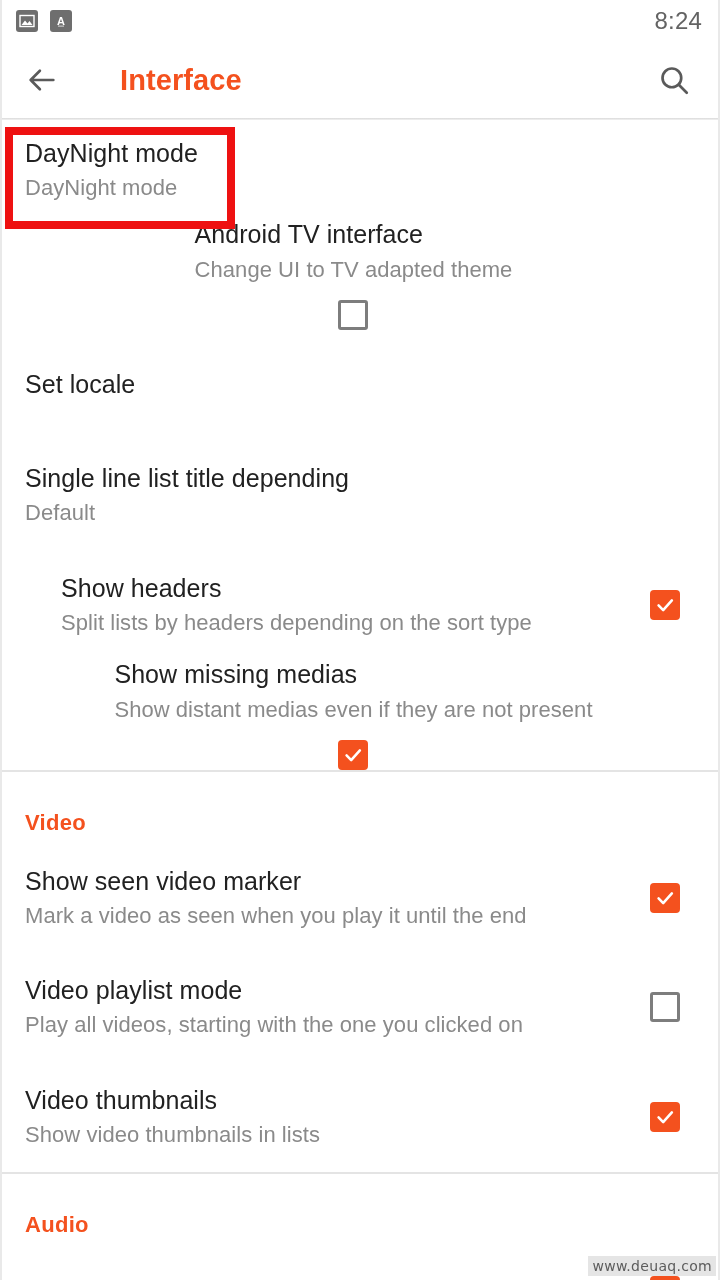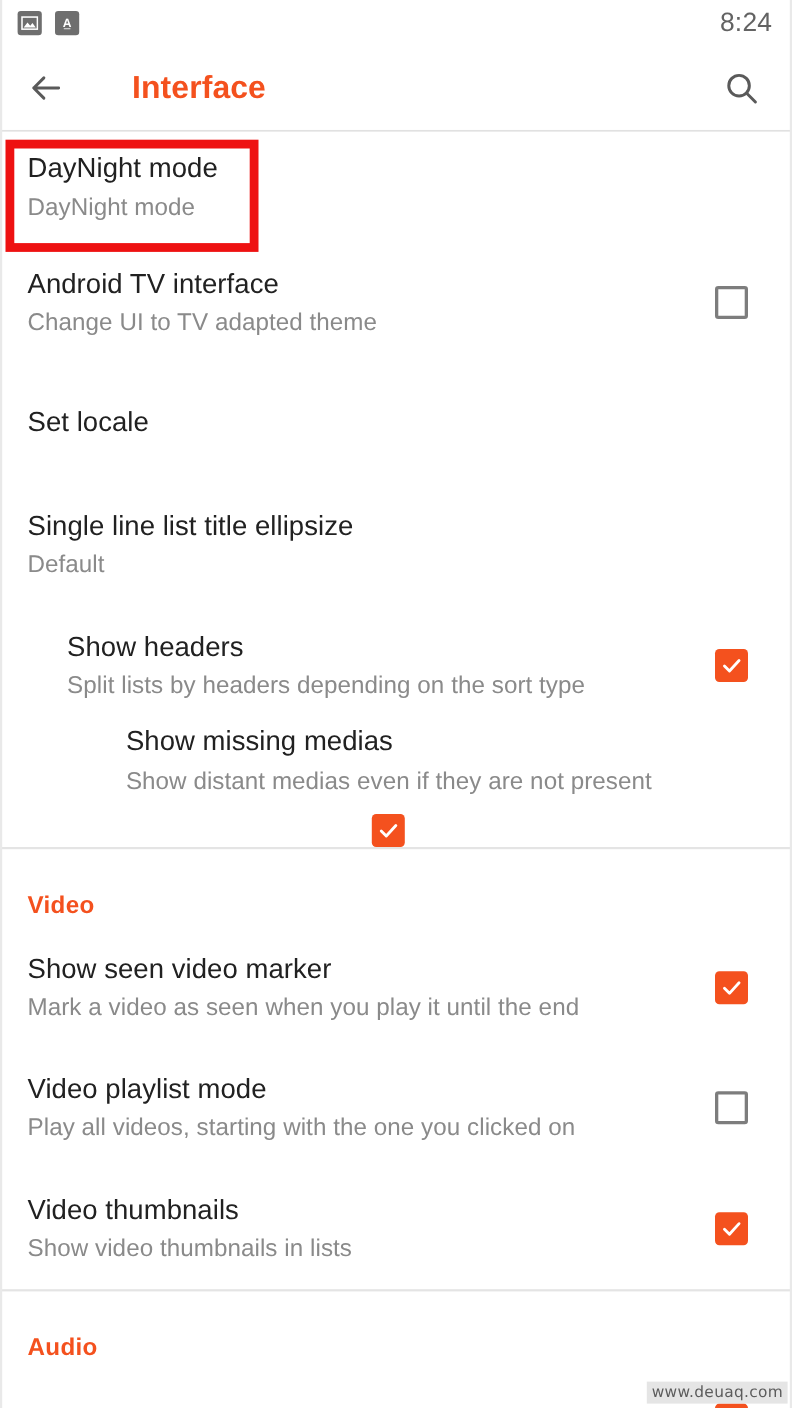--- a/index.html
+++ b/index.html
@@ -246,39 +246,39 @@
 
     <div>
 
       <div class="pref-row" style="min-height:100px;padding-top:12px;padding-bottom:12px;">
         <div class="pref-text">
           <div class="pref-title">DayNight mode</div>
           <div class="pref-summary">DayNight mode</div>
         </div>
       </div>
 
-      <div class="pref-row" style="min-height:110px;">
+      <div class="pref-row" style="min-height:110px;flex-direction:column;">
         <div class="pref-text">
           <div class="pref-title">Android TV interface</div>
           <div class="pref-summary">Change UI to TV adapted theme</div>
         </div>
         <div class="cb">
           <div class="cb-off"></div>
         </div>
       </div>
 
       <div class="pref-row" style="min-height:110px;">
         <div class="pref-text">
           <div class="pref-title">Set locale</div>
         </div>
       </div>
 
       <div class="pref-row" style="min-height:110px;">
         <div class="pref-text">
-          <div class="pref-title">Single line list title ellipsize</div>
+          <div class="pref-title">Single line list title depending</div>
           <div class="pref-summary">Default</div>
         </div>
       </div>
 
       <div class="pref-row" style="min-height:110px;margin-left:36px;">
         <div class="pref-text">
           <div class="pref-title">Show headers</div>
           <div class="pref-summary">Split lists by headers depending on the sort type</div>
         </div>
         <div class="cb">

